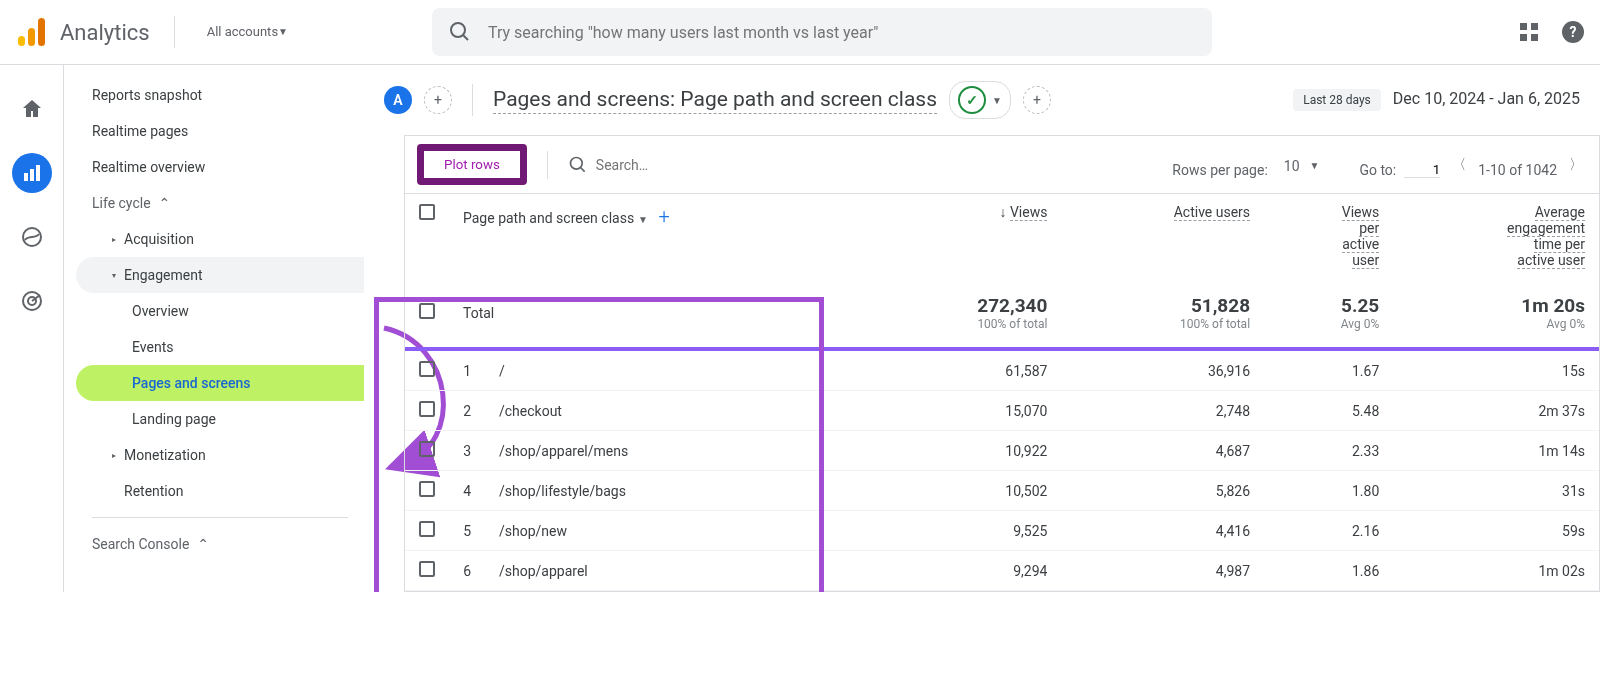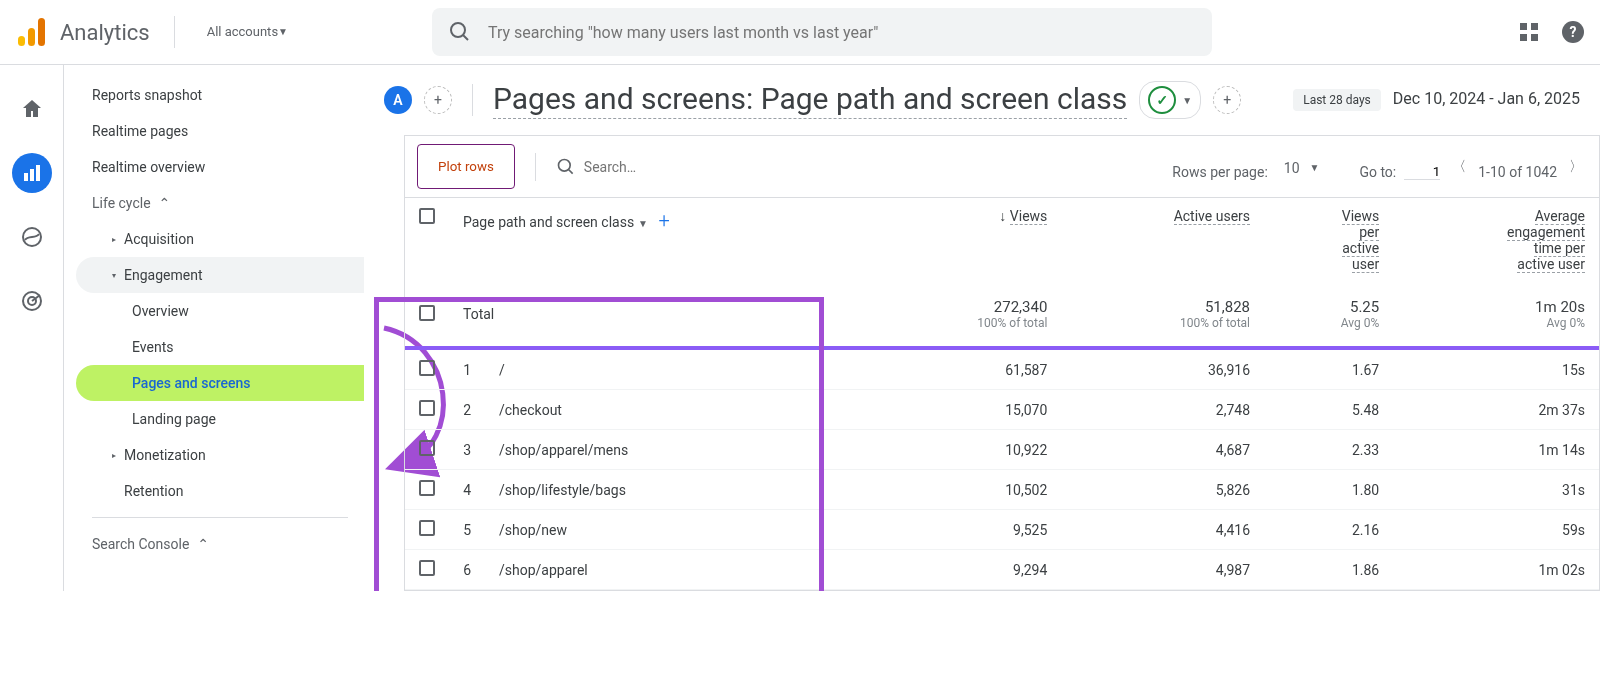--- a/index.html
+++ b/index.html
@@ -31,45 +31,45 @@
 .nav-row.active{background:#bef264;color:#1967d2;font-weight:500}
 .nav-row.highlight{background:#f1f3f4}
 .sidebar-hr{border:none;border-top:1px solid #dadce0;margin:8px 16px}
 .tri{font-size:8px;color:#5f6368}
 .arrow-annotation{position:absolute;left:290px;top:258px;pointer-events:none}
 .main{flex:1;position:relative}
 .titlebar{display:flex;align-items:center;padding:16px 20px;gap:12px}
 .avatar{width:28px;height:28px;border-radius:50%;background:#1a73e8;color:#fff;display:flex;align-items:center;justify-content:center;font-weight:600;font-size:14px}
 .circ-btn{width:28px;height:28px;border-radius:50%;border:1.5px dashed #bdbdbd;display:flex;align-items:center;justify-content:center;color:#5f6368;cursor:pointer}
 .vbar{width:1px;height:32px;background:#dadce0;margin:0 8px}
-.page-title{font-size:30px;color:#3c4043;border-bottom:1px dashed #9aa0a6;padding-bottom:2px}
+.page-title{font-size:21px;color:#3c4043;border-bottom:1px dashed #9aa0a6;padding-bottom:2px}
 .check-circ{width:28px;height:28px;border-radius:50%;border:2px solid #1e8e3e;display:flex;align-items:center;justify-content:center;color:#1e8e3e;font-weight:bold}
 .dd-chip{border:1px solid #dadce0;border-radius:16px;padding:4px 8px;display:flex;align-items:center;gap:2px;cursor:pointer}
 .date-grp{margin-left:auto;display:flex;align-items:flex-start;gap:12px;font-size:14px}
 .chip{background:#f1f3f4;padding:4px 10px;border-radius:4px;font-size:12px;color:#3c4043}
 .date-range{font-size:16px;color:#3c4043}
 .table-wrap{border:1px solid #dadce0;border-radius:0;margin-left:40px}
 .tbar{display:flex;align-items:center;padding:8px 12px;border-bottom:1px solid #dadce0;gap:20px}
-.plot-btn{border:1px solid #701a75;border-radius:4px;padding:14px 20px;background:#fff;color:#c2410c;cursor:pointer}
+.plot-btn{border:7px solid #701a75;border-radius:4px;padding:6px 20px;background:#fff;color:#a21caf;cursor:pointer}
 .tsearch{display:flex;align-items:center;gap:8px;color:#5f6368;flex:0 0 180px}
 .tsearch input{border:none;outline:none;font-size:14px;color:#5f6368}
 .tctrl{display:flex;align-items:flex-end;gap:8px;font-size:14px;color:#5f6368;margin-left:auto}
 .tctrl .sel{display:flex;align-items:center;gap:6px;padding:4px 8px;cursor:pointer}
 .tctrl input{width:36px;border:none;border-bottom:1px solid #dadce0;text-align:right;background:transparent;outline:none}
 .nav-arr{cursor:pointer;padding:4px;color:#5f6368}
 table{width:100%;border-collapse:collapse}
 th,td{padding:10px 14px;text-align:right;font-size:14px;color:#3c4043;white-space:nowrap}
 th{font-weight:400;vertical-align:top}
 th .u{border-bottom:1px dashed #9aa0a6}
 th.dim,td.dim{text-align:left}
 .cb{width:16px;height:16px;border:2px solid #5f6368;border-radius:2px;display:inline-block;cursor:pointer}
 td.idx{text-align:right;color:#3c4043;width:36px}
 tr.trow td{border-bottom:1px solid #f1f3f4}
 tr.total td{font-weight:400;border-bottom:4px solid #8b5cf6;padding:16px 14px}
-tr.total .big{font-weight:400;font-size:15px}
+tr.total .big{font-weight:700;font-size:19px}
 tr.total .sm{font-size:12px;color:#80868b;font-weight:400}
 .hl-box{position:absolute;border:5px solid #a14dd4;pointer-events:none}
 .plus-blue{color:#1a73e8;font-size:20px;font-weight:300;cursor:pointer}
 .drop-sm{font-size:10px;color:#5f6368;margin-left:4px}
 svg.si{width:24px;height:24px}
 </style>
 </head>
 <body>
 
 <div class="header">

